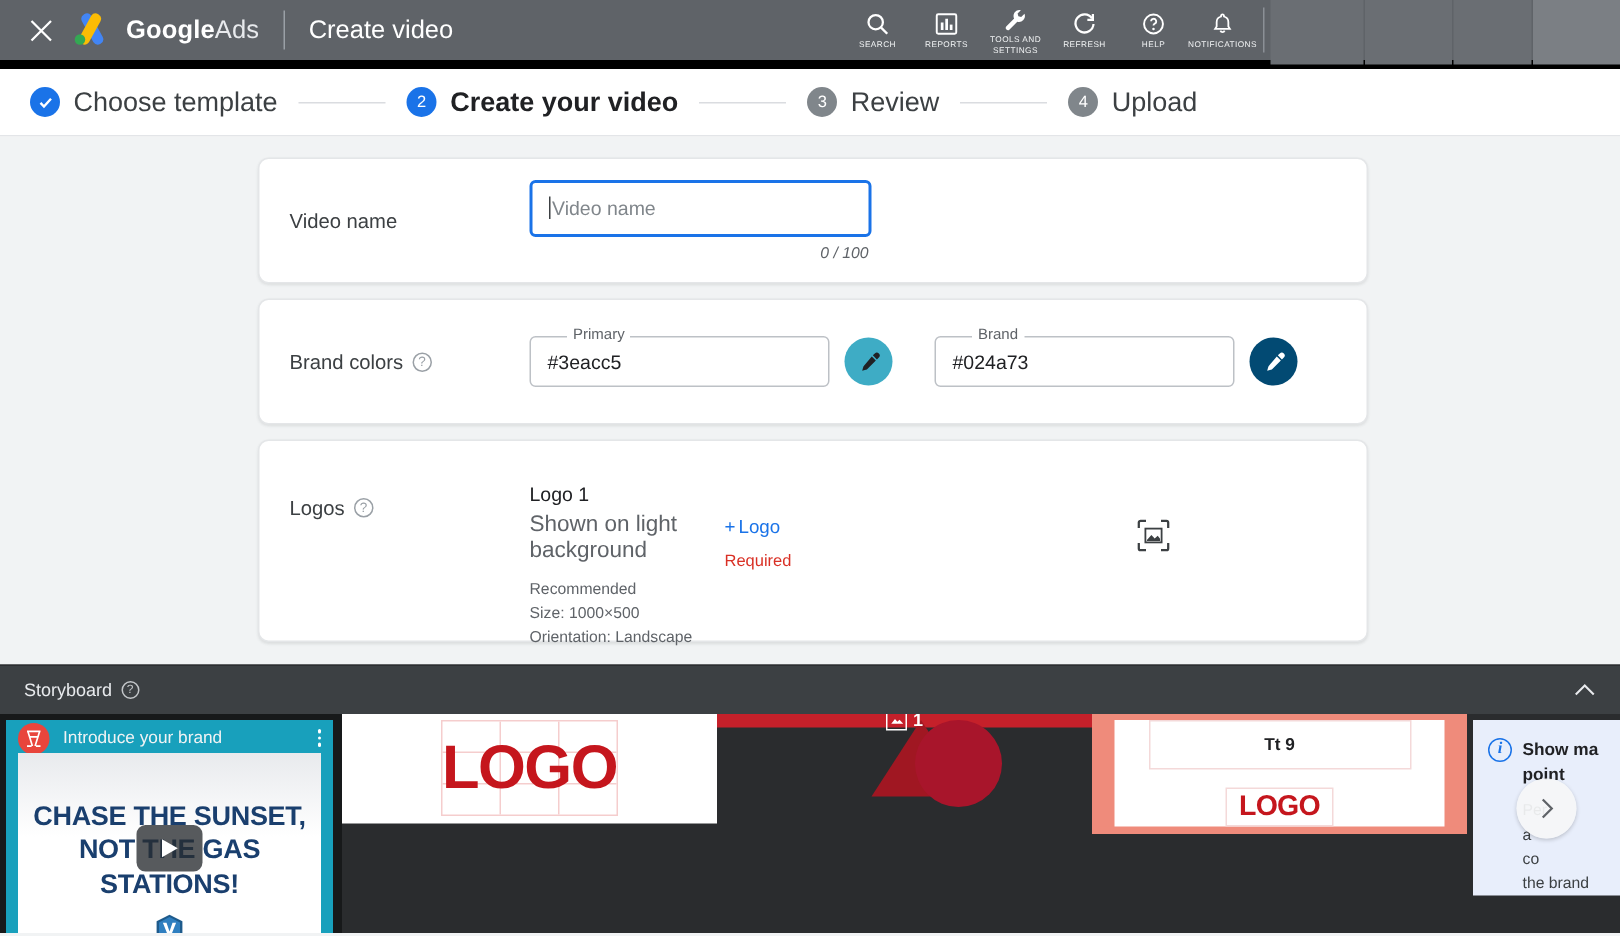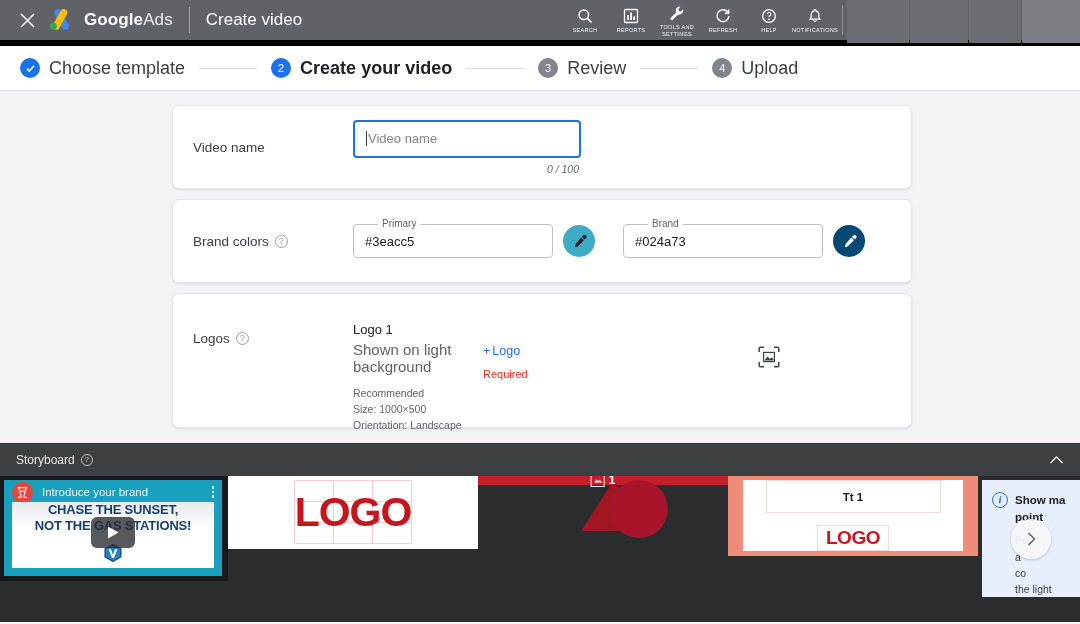--- a/index.html
+++ b/index.html
@@ -201,22 +201,22 @@
   .more-vert { margin-left: auto; display: flex; flex-direction: column; gap: 2px; cursor: pointer; }
   .more-vert i { width: 2.5px; height: 2.5px; background: #ffffff; border-radius: 50%; display: block; }
   .f1-card {
     width: 100%; height: 100%;
     background: linear-gradient(#e8eaed 0%, #ffffff 42%);
     display: flex; flex-direction: column;
     align-items: center; justify-content: center;
     position: relative;
   }
   .f1-head {
-    color: #1a3f6e; font-size: 13px; font-weight: bold;
-    line-height: 1.24; text-align: center; letter-spacing: -.2px;
+    color: #1a3f6e; font-size: 18px; font-weight: bold;
+    line-height: 1.24; text-align: center; letter-spacing: -.2px; margin-top: 31px;
   }
   .play-ov {
     position: absolute; top: 50%; left: 50%;
     transform: translate(-50%,-58%);
     width: 44px; height: 31px; border-radius: 6px;
     background: rgba(40,44,48,.78);
     display: flex; align-items: center; justify-content: center;
   }
   .shield { margin-top: 8px; }
 
@@ -590,40 +590,40 @@
           </svg>
         </div>
         <div class="badge-num">1</div>
       </div>
     </div>
   </div>
 
   <div class="frame f4">
     <div class="f4-inner">
       <div class="f4-card">
-        <div class="tt-box">Tt 1</div>
+        <div class="tt-box">Tt 9</div>
         <div class="logo-box">LOGO</div>
       </div>
     </div>
   </div>
 
   <div class="frame f5">
     <div class="f5-inner">
       <div class="f5-row">
         <div class="info-ico">i</div>
         <div class="f5-title">
           <div>Show ma</div>
           <div>point</div>
         </div>
       </div>
       <div class="f5-body">
         <div>Per</div>
         <div>a</div>
         <div>co</div>
-        <div>the light</div>
+        <div>the brand</div>
       </div>
       <div class="next-fab">
         <svg width="15" height="16" viewBox="0 0 15 16">
           <path d="M4.5 2 L10.5 8 L4.5 14" stroke="#5f6368" stroke-width="1.5" fill="none"></path>
         </svg>
       </div>
     </div>
   </div>
 </div>
 

